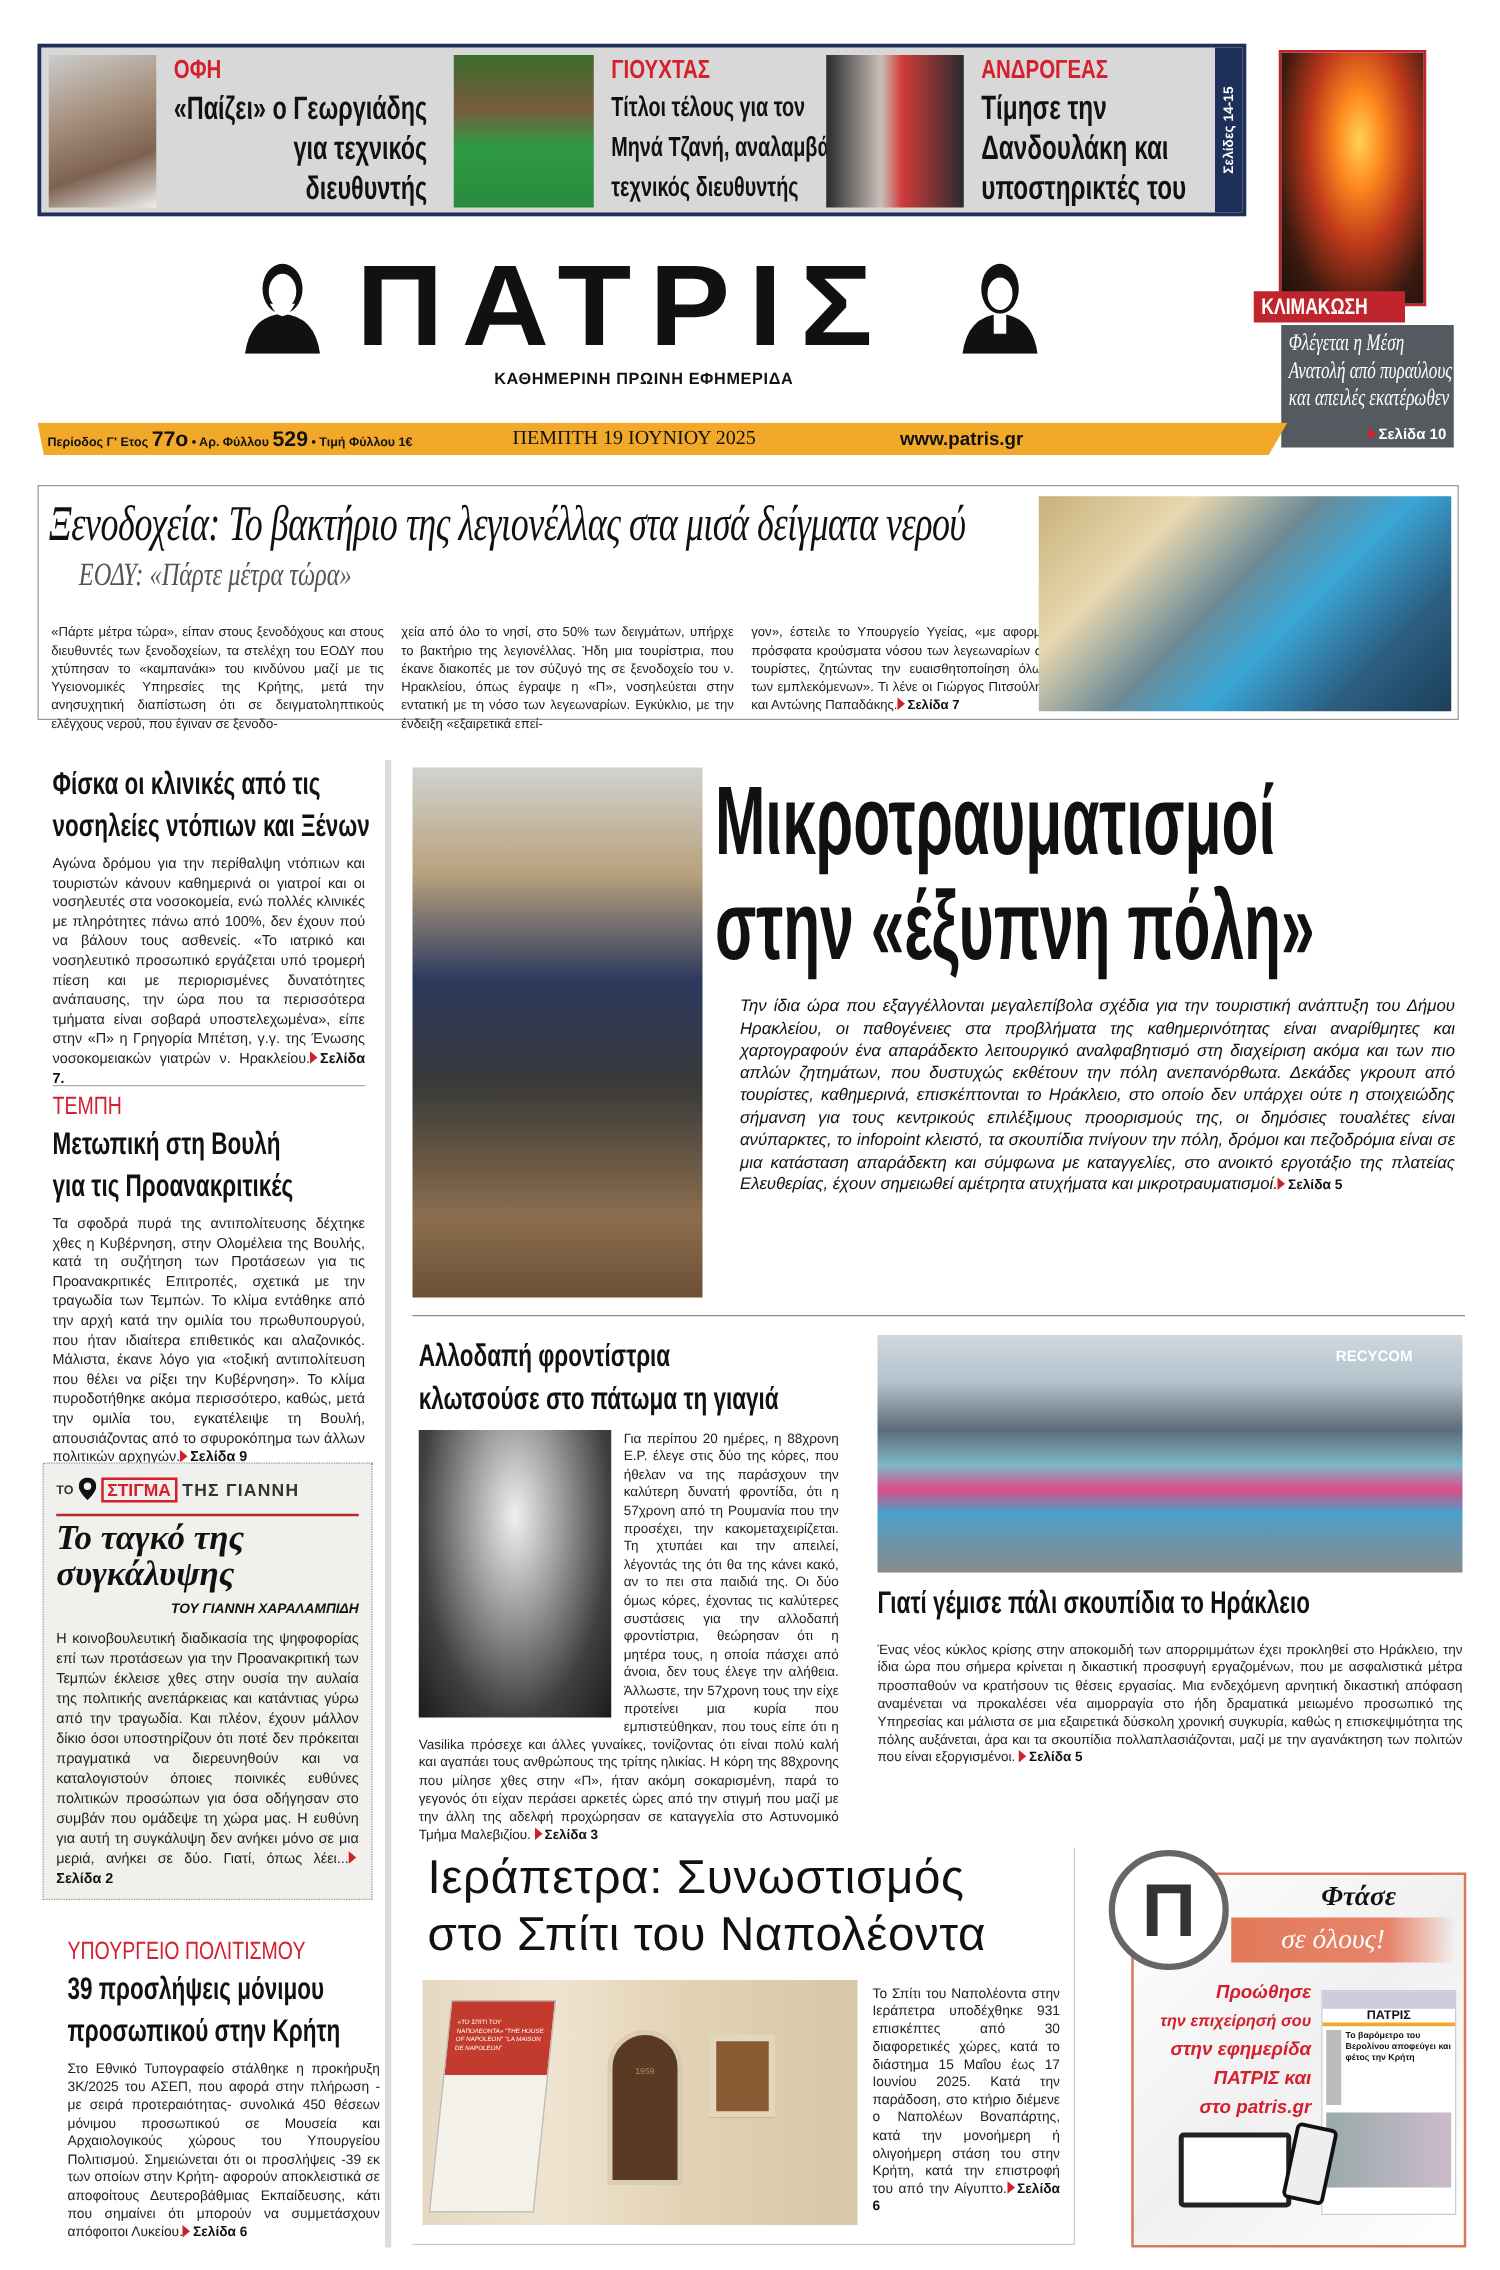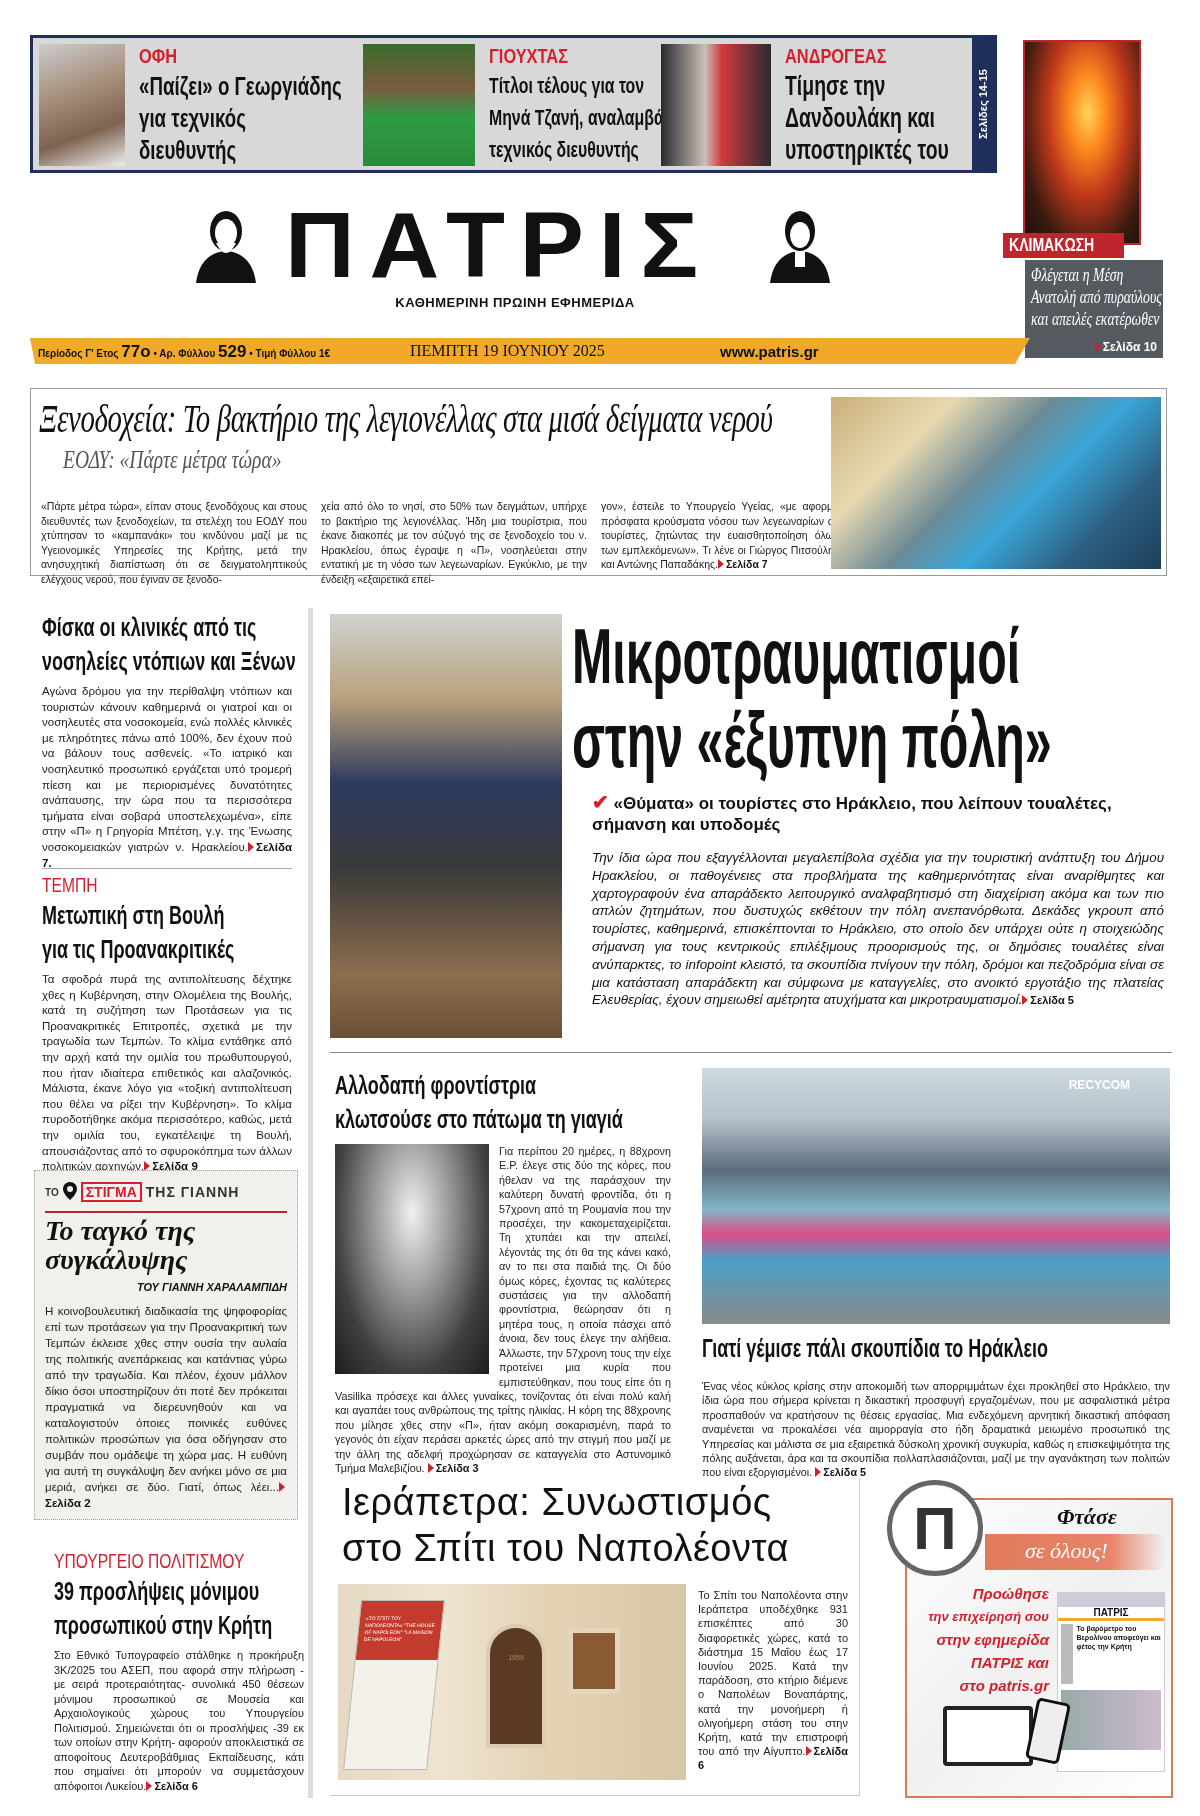--- a/index.html
+++ b/index.html
@@ -14,21 +14,21 @@
 .red{color:#d51f2c}
 .kicker{font-family:"Liberation Sans",sans-serif;font-weight:700;transform:scaleX(.78);transform-origin:left;white-space:nowrap}
 .hl{font-weight:700;transform:scaleX(.72);transform-origin:left;white-space:nowrap}
 .hr{border-top:1px solid #aaa}
 </style>
 </head>
 <body>
 
 <div class="abs" style="left:30px;top:35px;width:967px;height:138px;border:3px solid #1e2f5a;background:#d8d8d8;">
 
-  <div class="abs" style="left:6px;top:6px;width:335px;height:122px;">
+  <div class="abs" style="left:6px;top:6px;width:335px;height:122px;text-align:right;">
     <div class="abs photo" style="left:0;top:0;width:86px;height:122px;background:linear-gradient(160deg,#ccc 0%,#a58e7a 40%,#7d6250 70%,#eee 100%);"></div>
     <div class="abs kicker red" style="left:100px;top:0;font-size:21px;">ΟΦΗ</div>
     <div class="abs" style="left:100px;top:26px;">
       <div class="hl" style="font-size:26px;line-height:32px;">«Παίζει» ο Γεωργιάδης</div>
       <div class="hl" style="font-size:26px;line-height:32px;">για τεχνικός</div>
       <div class="hl" style="font-size:26px;line-height:32px;">διευθυντής</div>
     </div>
   </div>
 
   <div class="abs" style="left:330px;top:6px;width:300px;height:122px;">
@@ -160,41 +160,37 @@
     <span>Στο Εθνικό Τυπογραφείο στάλθηκε η προκήρυξη 3Κ/2025 του ΑΣΕΠ, που αφορά στην πλήρωση - με σειρά προτεραιότητας- συνολικά 450 θέσεων μόνιμου προσωπικού σε Μουσεία και Αρχαιολογικούς χώρους του Υπουργείου Πολιτισμού. Σημειώνεται ότι οι προσλήψεις -39 εκ των οποίων στην Κρήτη- αφορούν αποκλειστικά σε αποφοίτους Δευτεροβάθμιας Εκπαίδευσης, κάτι που σημαίνει ότι μπορούν να συμμετάσχουν απόφοιτοι Λυκείου.</span><span class="sel">Σελίδα 6</span>
   </div>
 </div>
 
 <div class="abs" style="left:308px;top:608px;width:5px;height:1190px;background:#ddd;"></div>
 
 <div class="abs photo" style="left:330px;top:614px;width:232px;height:424px;background:linear-gradient(180deg,#cfd3cf 0%,#b9a17c 20%,#2d3a5e 40%,#3a3a3a 60%,#8c6e4e 85%,#6b5036 100%);"></div>
 <div class="abs" style="left:572px;top:614px;width:600px;">
   <div class="hl" style="font-size:78px;line-height:84px;transform:scaleX(.62);">Μικροτραυματισμοί</div>
   <div class="hl" style="font-size:78px;line-height:84px;transform:scaleX(.62);">στην «έξυπνη πόλη»</div>
-  <div style="margin:10px 0 0 20px;width:540px;font-size:17px;font-weight:700;line-height:21px;">
-    <span style="color:#d51f2c;font-size:20px;">✔</span>
-    <span>«Θύματα» οι τουρίστες στο Ηράκλειο, που λείπουν τουαλέτες, σήμανση και υποδομές</span>
-  </div>
   <div class="body-txt" style="margin:14px 0 0 20px;width:572px;font-style:italic;font-size:13.4px;line-height:17.8px;color:#111;">
     <span>Την ίδια ώρα που εξαγγέλλονται μεγαλεπίβολα σχέδια για την τουριστική ανάπτυξη του Δήμου Ηρακλείου, οι παθογένειες στα προβλήματα της καθημερινότητας είναι αναρίθμητες και χαρτογραφούν ένα απαράδεκτο λειτουργικό αναλφαβητισμό στη διαχείριση ακόμα και των πιο απλών ζητημάτων, που δυστυχώς εκθέτουν την πόλη ανεπανόρθωτα. Δεκάδες γκρουπ από τουρίστες, καθημερινά, επισκέπτονται το Ηράκλειο, στο οποίο δεν υπάρχει ούτε η στοιχειώδης σήμανση για τους κεντρικούς επιλέξιμους προορισμούς της, οι δημόσιες τουαλέτες είναι ανύπαρκτες, το infopoint κλειστό, τα σκουπίδια πνίγουν την πόλη, δρόμοι και πεζοδρόμια είναι σε μια κατάσταση απαράδεκτη και σύμφωνα με καταγγελίες, στο ανοικτό εργοτάξιο της πλατείας Ελευθερίας, έχουν σημειωθεί αμέτρητα ατυχήματα και μικροτραυματισμοί.</span><span class="sel" style="font-style:normal;font-size:11px;">Σελίδα 5</span>
   </div>
 </div>
 <div class="abs hr" style="left:330px;top:1052px;width:842px;border-color:#888;"></div>
 
 <div class="abs" style="left:335px;top:1068px;width:336px;">
   <div class="hl" style="font-size:25px;line-height:34px;">Αλλοδαπή φροντίστρια</div>
   <div class="hl" style="font-size:25px;line-height:34px;">κλωτσούσε στο πάτωμα τη γιαγιά</div>
   <div class="photo" style="float:left;width:154px;height:230px;margin:8px 10px 2px 0;background:radial-gradient(ellipse at 50% 30%,#f0f0f0 0%,#9a9a9a 35%,#404040 70%,#1c1c1c 100%);"></div>
   <div class="body-txt" style="margin-top:8px;font-size:10.8px;line-height:14.4px;">
     <span>Για περίπου 20 ημέρες, η 88χρονη Ε.Ρ. έλεγε στις δύο της κόρες, που ήθελαν να της παράσχουν την καλύτερη δυνατή φροντίδα, ότι η 57χρονη από τη Ρουμανία που την προσέχει, την κακομεταχειρίζεται. Τη χτυπάει και την απειλεί, λέγοντάς της ότι θα της κάνει κακό, αν το πει στα παιδιά της. Οι δύο όμως κόρες, έχοντας τις καλύτερες συστάσεις για την αλλοδαπή φροντίστρια, θεώρησαν ότι η μητέρα τους, η οποία πάσχει από άνοια, δεν τους έλεγε την αλήθεια. Άλλωστε, την 57χρονη τους την είχε προτείνει μια κυρία που εμπιστεύθηκαν, που τους είπε ότι η Vasilika πρόσεχε και άλλες γυναίκες, τονίζοντας ότι είναι πολύ καλή και αγαπάει τους ανθρώπους της τρίτης ηλικίας. Η κόρη της 88χρονης που μίλησε χθες στην «Π», ήταν ακόμη σοκαρισμένη, παρά το γεγονός ότι είχαν περάσει αρκετές ώρες από την στιγμή που μαζί με την άλλη της αδελφή προχώρησαν σε καταγγελία στο Αστυνομικό Τμήμα Μαλεβιζίου.</span> <span class="sel">Σελίδα 3</span>
   </div>
 </div>
 
 <div class="abs" style="left:702px;top:1068px;width:468px;">
-  <div class="photo" style="position:relative;width:468px;height:256px;background:linear-gradient(180deg,#cfd8de 0%,#b4c2cc 20%,#5c6c7a 40%,#7fb7c9 55%,#d94e86 65%,#4aa0c8 75%,#8a8a8a 100%);">
+  <div class="photo" style="position:relative;width:468px;height:190px;background:linear-gradient(180deg,#cfd8de 0%,#b4c2cc 20%,#5c6c7a 40%,#7fb7c9 55%,#d94e86 65%,#4aa0c8 75%,#8a8a8a 100%);">
     <div style="position:absolute;right:40px;top:10px;color:#fff;font-size:12px;font-weight:700;">RECYCOM</div>
   </div>
   <div class="hl" style="font-size:25px;line-height:36px;margin-top:6px;">Γιατί γέμισε πάλι σκουπίδια το Ηράκλειο</div>
   <div class="body-txt" style="margin-top:13px;font-size:10.8px;line-height:14.4px;">
     <span>Ένας νέος κύκλος κρίσης στην αποκομιδή των απορριμμάτων έχει προκληθεί στο Ηράκλειο, την ίδια ώρα που σήμερα κρίνεται η δικαστική προσφυγή εργαζομένων, που με ασφαλιστικά μέτρα προσπαθούν να κρατήσουν τις θέσεις εργασίας. Μια ενδεχόμενη αρνητική δικαστική απόφαση αναμένεται να προκαλέσει νέα αιμορραγία στο ήδη δραματικά μειωμένο προσωπικό της Υπηρεσίας και μάλιστα σε μια εξαιρετικά δύσκολη χρονική συγκυρία, καθώς η επισκεψιμότητα της πόλης αυξάνεται, άρα και τα σκουπίδια πολλαπλασιάζονται, μαζί με την αγανάκτηση των πολιτών που είναι εξοργισμένοι.</span> <span class="sel">Σελίδα 5</span>
   </div>
 </div>
 
 <div class="abs" style="left:330px;top:1478px;width:530px;height:318px;border-right:1px solid #ccc;border-bottom:1px solid #ccc;">
   <div style="position:absolute;left:12px;top:46px;font-size:38px;line-height:48px;white-space:nowrap;letter-spacing:.5px;">στο Σπίτι του Ναπολέοντα</div>

